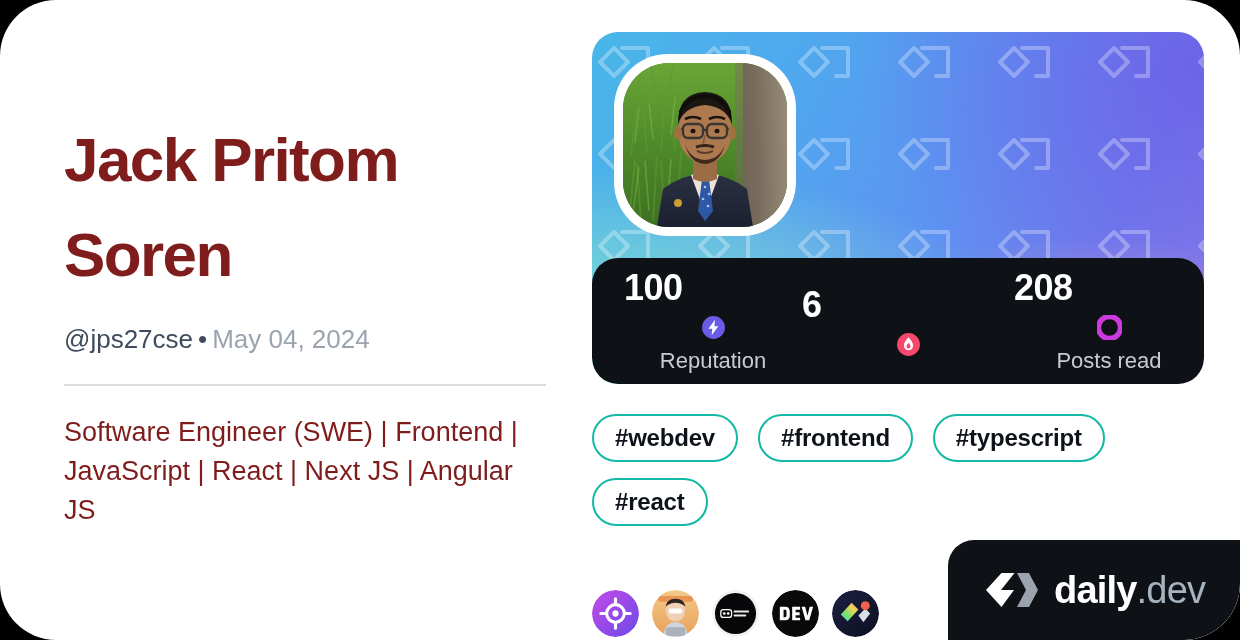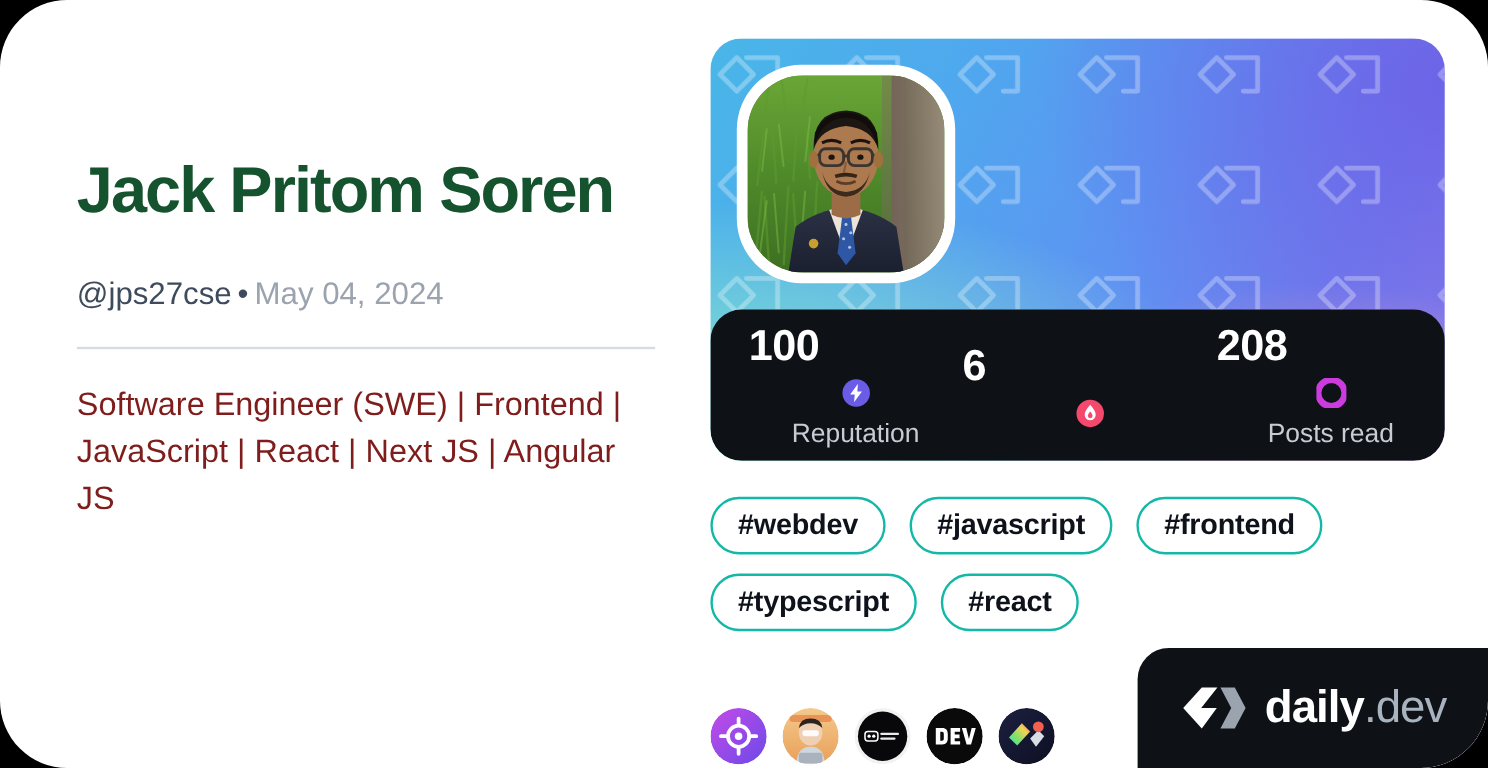--- a/index.html
+++ b/index.html
@@ -24,24 +24,24 @@
 
   
   .left {
     position: absolute;
     left: 64px;
     top: 112px;
     width: 482px;
   }
 
   .display-name {
-    font-size: 54px;
+    font-size: 62px;
     line-height: 95px;
     font-weight: 700;
-    color: #14532d;
+    color: #7f1d1d;
     letter-spacing: -1.6px;
   }
 
   .meta-row {
     margin-top: 20px;
     font-size: 26px;
     line-height: 34px;
     white-space: nowrap;
   }
   .handle { color: #3e4b5c; font-weight: 400; }
@@ -378,21 +378,20 @@
             </svg>
             <span class="stat-label">Posts read</span>
           </div>
         </div>
 
       </div>
     </div>
 
     <div class="tags">
       <div class="tag">#webdev</div>
-      <div class="tag">#javascript</div>
       <div class="tag">#frontend</div>
       <div class="tag">#typescript</div>
       <div class="tag">#react</div>
     </div>
 
     <div class="sources">
 
       <div class="source">
         <svg viewBox="0 0 48 48" aria-hidden="true">
           <defs>

